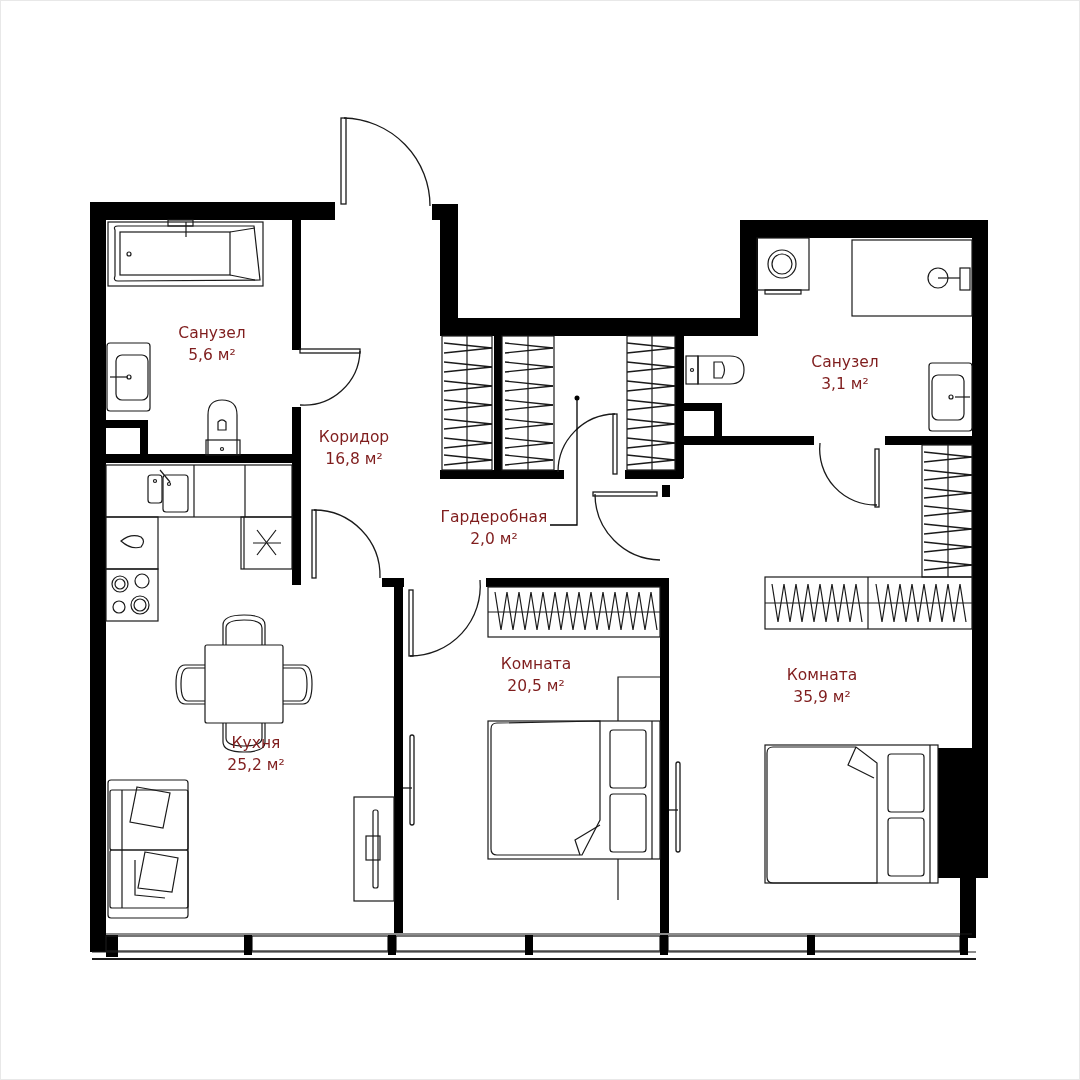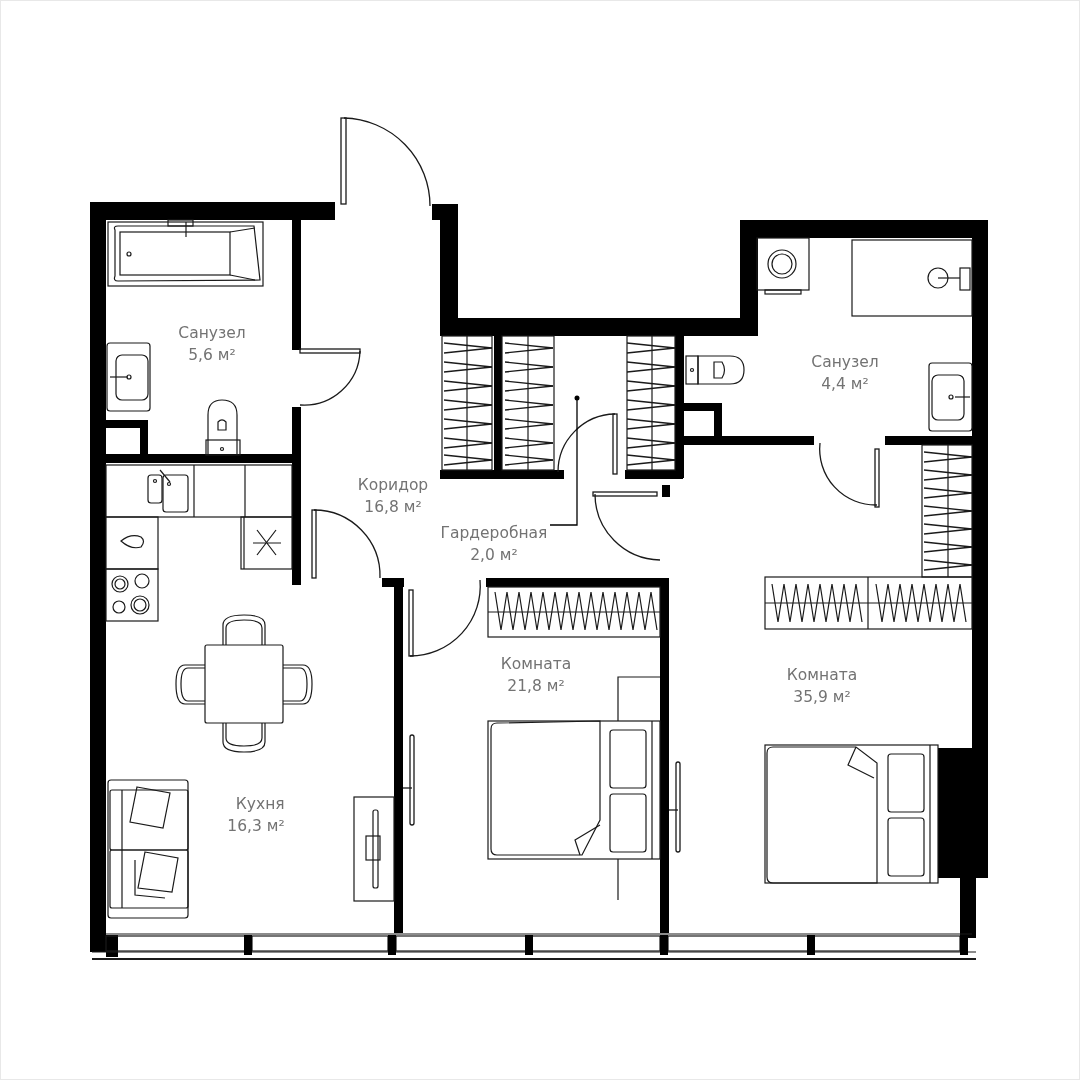--- a/index.html
+++ b/index.html
@@ -1,21 +1,21 @@
 <!DOCTYPE html>
 <html><head>
 <meta charset="utf-8">
 <style>
   html, body { margin: 0; padding: 0; background: #ffffff; }
   body { width: 1080px; height: 1080px; position: relative; overflow: hidden;
          font-family: "DejaVu Sans", "Liberation Sans", sans-serif; }
   .frame { position: absolute; left: 0; top: 0; width: 1080px; height: 1080px;
            box-sizing: border-box; border: 1px solid #e8e8e8; }
   svg.plan { position: absolute; left: 0; top: 0; }
-  .label { position: absolute; text-align: center; color: #737373; font-size: 15.5px;
+  .label { position: absolute; text-align: center; color: #7f1d1d; font-size: 15.5px;
            line-height: 22px; transform: translateX(-50%); white-space: nowrap; }
   .label span { display: block; }
 </style>
 </head>
 <body>
 
 <div class="frame"></div>
 
 <svg class="plan" width="1080" height="1080" viewBox="0 0 1080 1080">
   <defs>
@@ -318,36 +318,36 @@
     <use href="#hangV" transform="translate(924,524)"></use>
     <use href="#hangV" transform="translate(924,542)"></use>
     <use href="#hangV" transform="translate(924,560)"></use>
   </g>
 </svg>
 
 <div class="label" style="left:212px; top:322px;">
   <span>Санузел</span>
   <span>5,6 м²</span>
 </div>
-<div class="label" style="left:393px; top:426px;margin-top:48px;">
+<div class="label" style="left:354px; top:426px;">
   <span>Коридор</span>
   <span>16,8 м²</span>
 </div>
-<div class="label" style="left:494px; top:522px;">
+<div class="label" style="left:494px; top:506px;">
   <span>Гардеробная</span>
   <span>2,0 м²</span>
 </div>
 <div class="label" style="left:845px; top:351px;">
   <span>Санузел</span>
-  <span>4,4 м²</span>
+  <span>3,1 м²</span>
 </div>
 <div class="label" style="left:536px; top:653px;">
   <span>Комната</span>
-  <span>21,8 м²</span>
+  <span>20,5 м²</span>
 </div>
 <div class="label" style="left:822px; top:664px;">
   <span>Комната</span>
   <span>35,9 м²</span>
 </div>
-<div class="label" style="left:256px; top:793px;text-align:right;">
+<div class="label" style="left:256px; top:732px;">
   <span>Кухня</span>
-  <span>16,3 м²</span>
+  <span>25,2 м²</span>
 </div>
 
 </body></html>

